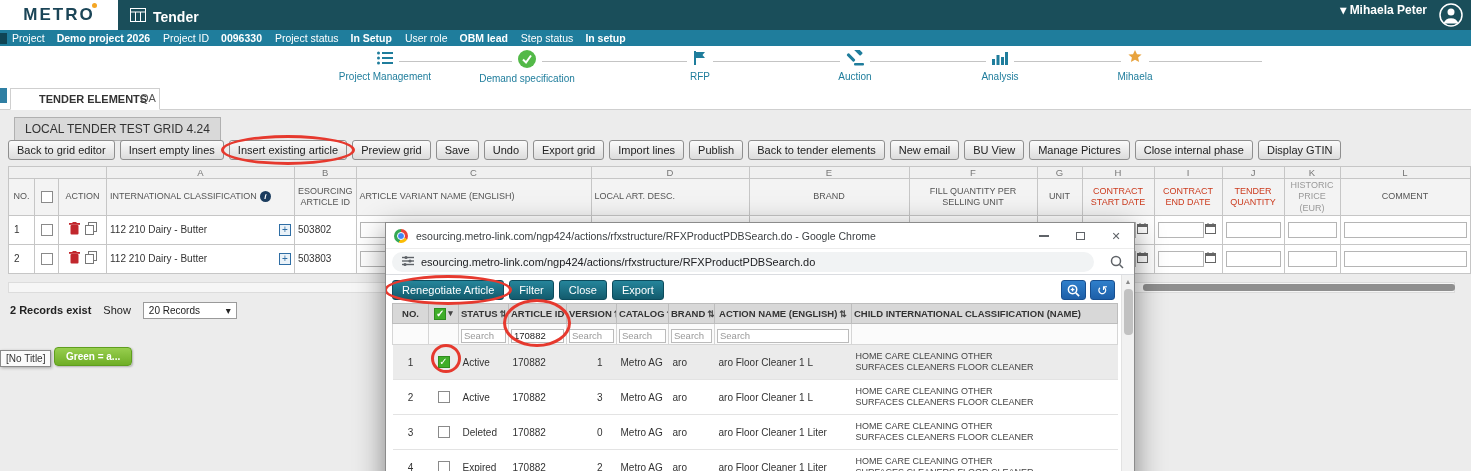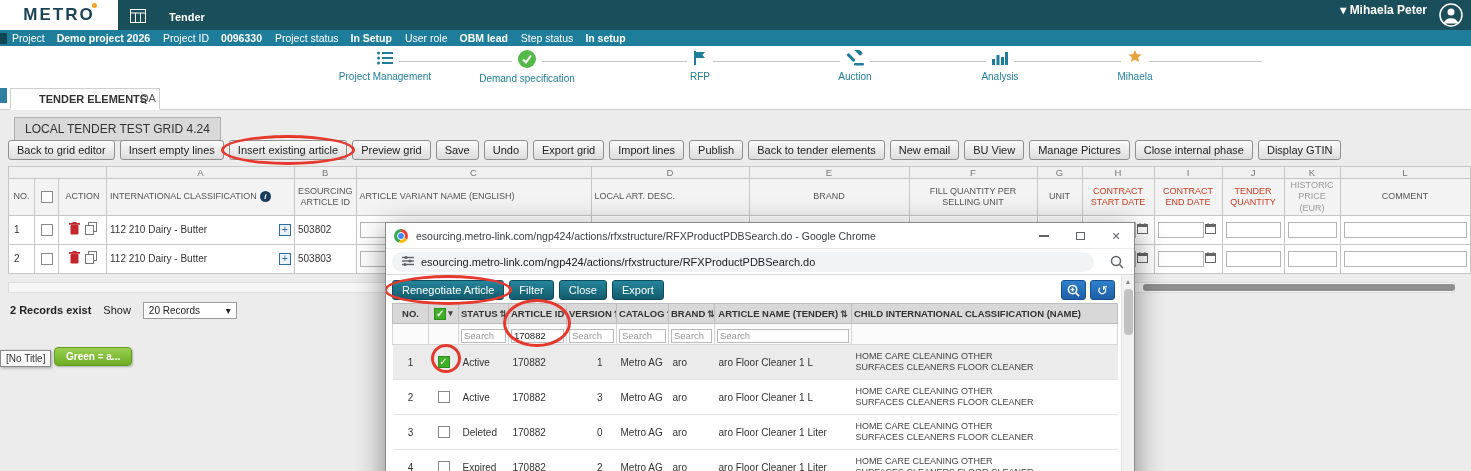--- a/index.html
+++ b/index.html
@@ -4,21 +4,21 @@
 <style>
   * { margin:0; padding:0; box-sizing:border-box; }
   body { font-family:"Liberation Sans",sans-serif; background:#fff; }
   .screen { position:relative; width:1471px; height:471px; overflow:hidden; background:#fff; font-family:"Liberation Sans",sans-serif; }
 
   
   .topbar { position:absolute; left:0; top:0; width:100%; height:30px; background:#1a4e5a; }
   .logo-box { position:absolute; left:0; top:0; width:118px; height:30px; background:#fff; display:flex; align-items:center; justify-content:center; }
   .logo-text { font-size:17px; font-weight:bold; color:#1b4557; letter-spacing:2px; position:relative; }
   .logo-text::after { content:""; position:absolute; right:-2px; top:-2px; width:5px; height:5px; background:#f5a623; border-radius:50%; }
-  .app-title { position:absolute; left:130px; top:0; height:33px; display:flex; align-items:center; gap:23px; color:#fff; font-size:11px; font-weight:bold; }
+  .app-title { position:absolute; left:130px; top:0; height:33px; display:flex; align-items:center; gap:7px; color:#fff; font-size:14px; font-weight:bold; }
   .user-block { position:absolute; right:44px; top:3px; text-align:right; color:#fff; }
   .user-name { font-size:12px; font-weight:bold; white-space:nowrap; }
   .user-dt { font-size:7.5px; opacity:.9; margin-top:18px; white-space:nowrap; }
   .avatar { position:absolute; right:8px; top:3px; width:24px; height:24px; }
 
   
   .breadcrumb { position:absolute; left:0; top:30px; width:100%; height:16px; background:#1f7d9c; color:#fff; font-size:10.5px; display:flex; align-items:center; padding-left:12px; white-space:nowrap; overflow:hidden; }
   .crumb { cursor:pointer; }
   .sep { margin:0 4px; opacity:.95; }
   .bc-pair { margin-right:10px; }
@@ -501,21 +501,21 @@
           </colgroup>
           <tbody>
               <tr class="mhead">
             <td>NO.</td>
             <td><span class="checkbox checked"></span><span class="sort">▾</span></td>
             <td><span>STATUS</span><span class="sort">⇅</span></td>
             <td><span>ARTICLE ID</span><span class="sort">⇅</span></td>
             <td><span>VERSION</span><span class="sort">⇅</span></td>
             <td><span>CATALOG</span><span class="sort">⇅</span></td>
             <td><span>BRAND</span><span class="sort">⇅</span></td>
-            <td><span>ARTICLE NAME (TENDER)</span><span class="sort">⇅</span></td>
+            <td><span>ACTION NAME (ENGLISH)</span><span class="sort">⇅</span></td>
             <td style="text-align:left">CHILD INTERNATIONAL CLASSIFICATION (NAME)</td>
           </tr>
           <tr class="msearch">
             <td></td>
             <td></td>
             <td><input class="search-input" placeholder="Search" style=""></td>
             <td><input class="search-input" value="170882" style=""></td>
             <td><input class="search-input" placeholder="Search" style=""></td>
             <td><input class="search-input" placeholder="Search" style=""></td>
             <td><input class="search-input" placeholder="Search" style=""></td>

